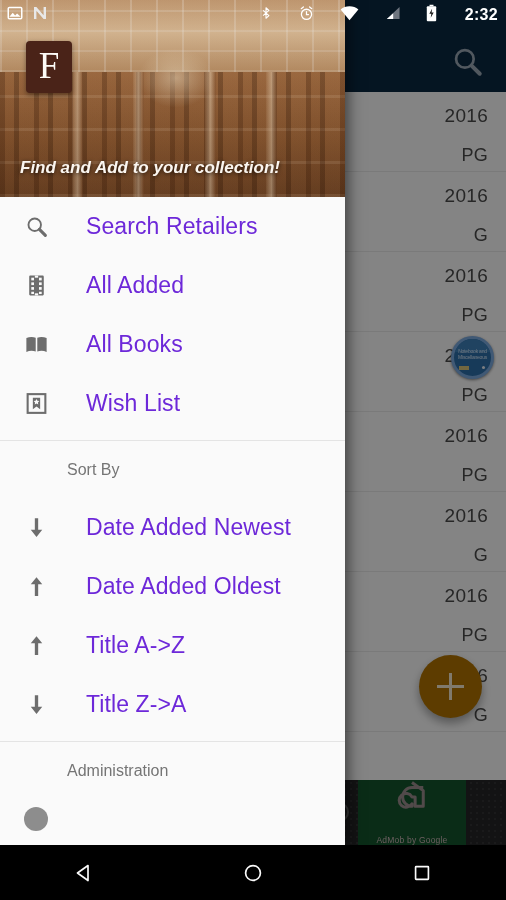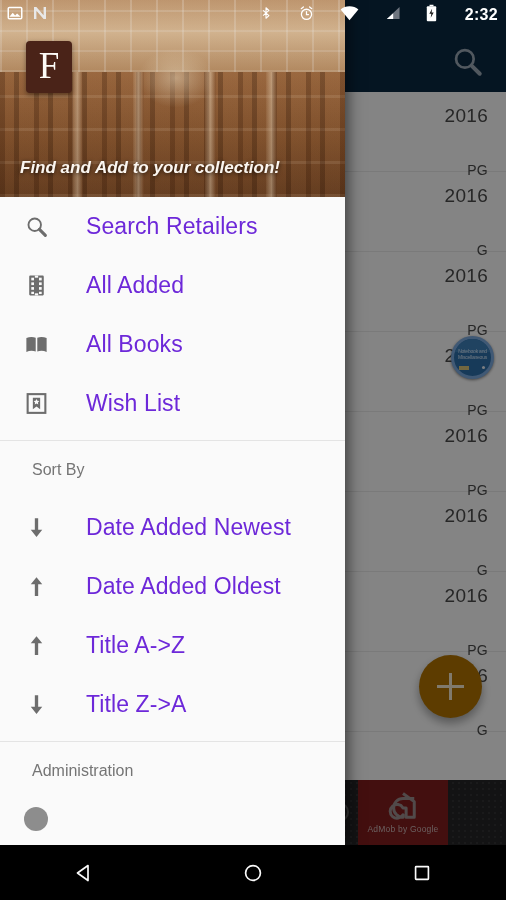--- a/index.html
+++ b/index.html
@@ -32,22 +32,22 @@
     height: 80px;
     border-bottom: 1px solid #e6e6e6;
     padding-right: 18px;
     text-align: right;
   }
   .list-row .yr {
     position: absolute; right: 18px; top: 13px;
     font-size: 19px; color: #4a4a4a; letter-spacing: .3px;
   }
   .list-row .rt {
-    position: absolute; right: 18px; top: 70px;
-    font-size: 14px; color: #4a4a4a; letter-spacing: .3px;
+    position: absolute; right: 18px; top: 53px;
+    font-size: 18px; color: #4a4a4a; letter-spacing: .3px;
   }
 
   .avatar-badge {
     position: absolute; left: 451px; top: 336px;
     width: 43px; height: 43px; border-radius: 50%;
     background: #2d6ea8;
     border: 3px solid #7aa9de;
     overflow: hidden;
     box-shadow: 0 1px 3px rgba(0,0,0,.5);
   }
@@ -75,23 +75,23 @@
     position: absolute; left: 0; right: 0; bottom: 0; height: 65px;
     background: #252527;
     overflow: hidden;
   }
   .ad-dots {
     position:absolute; inset:0;
     background-image: radial-gradient(#313133 1px, transparent 1px);
     background-size: 6px 6px;
   }
   .ad-card {
-    position: absolute; left: 358px; top: 0; width: 90px; height: 65px;
-    background: #7f1d1d; display: flex; flex-direction: column;
-    align-items: center; justify-content: center;
+    position: absolute; left: 358px; top: 0; width: 108px; height: 65px;
+    background: #14532d; display: flex; flex-direction: column;
+    align-items: center; justify-content: space-between;
   }
   .ad-logo { width: 34px; height: 30px; }
   .ad-label {
     font-size: 8.5px; color: #c9b3b3; margin-top: 3px; letter-spacing: .2px;
   }
   .ad-left-chip {
     position:absolute; left: 333px; top: 22px; width: 16px; height: 20px;
     border: 2px solid #6a6a6a; border-left: none; border-radius: 0 12px 12px 0;
   }
 
@@ -176,21 +176,21 @@
   .nav-icon {
     width: 36px; margin-left: 18px; display: flex; align-items: center; justify-content: center;
     color: #6d6d6d;
   }
   .nav-label {
     margin-left: 32px; font-size: 23px; color: #6d28d9; letter-spacing: .1px;
   }
   .divider { height: 1px; background: #e4e4e4; margin: 7px 0 0 0; }
   .section-head {
     height: 57px; display: flex; align-items: center; padding-left: 32px;
-    font-size: 16px; color: #757575;
+    font-size: 16px; color: #757575; margin-left: 35px;
   }
   .cut-icon {
     position:absolute; left: 24px; bottom: -12px; width: 24px; height: 24px;
     border-radius: 50%; background: #8d8d8d;
   }
 
   
   #statusbar {
     position: absolute; top: 0; left: 0; right: 0; height: 30px;
     display: flex; align-items: center;

